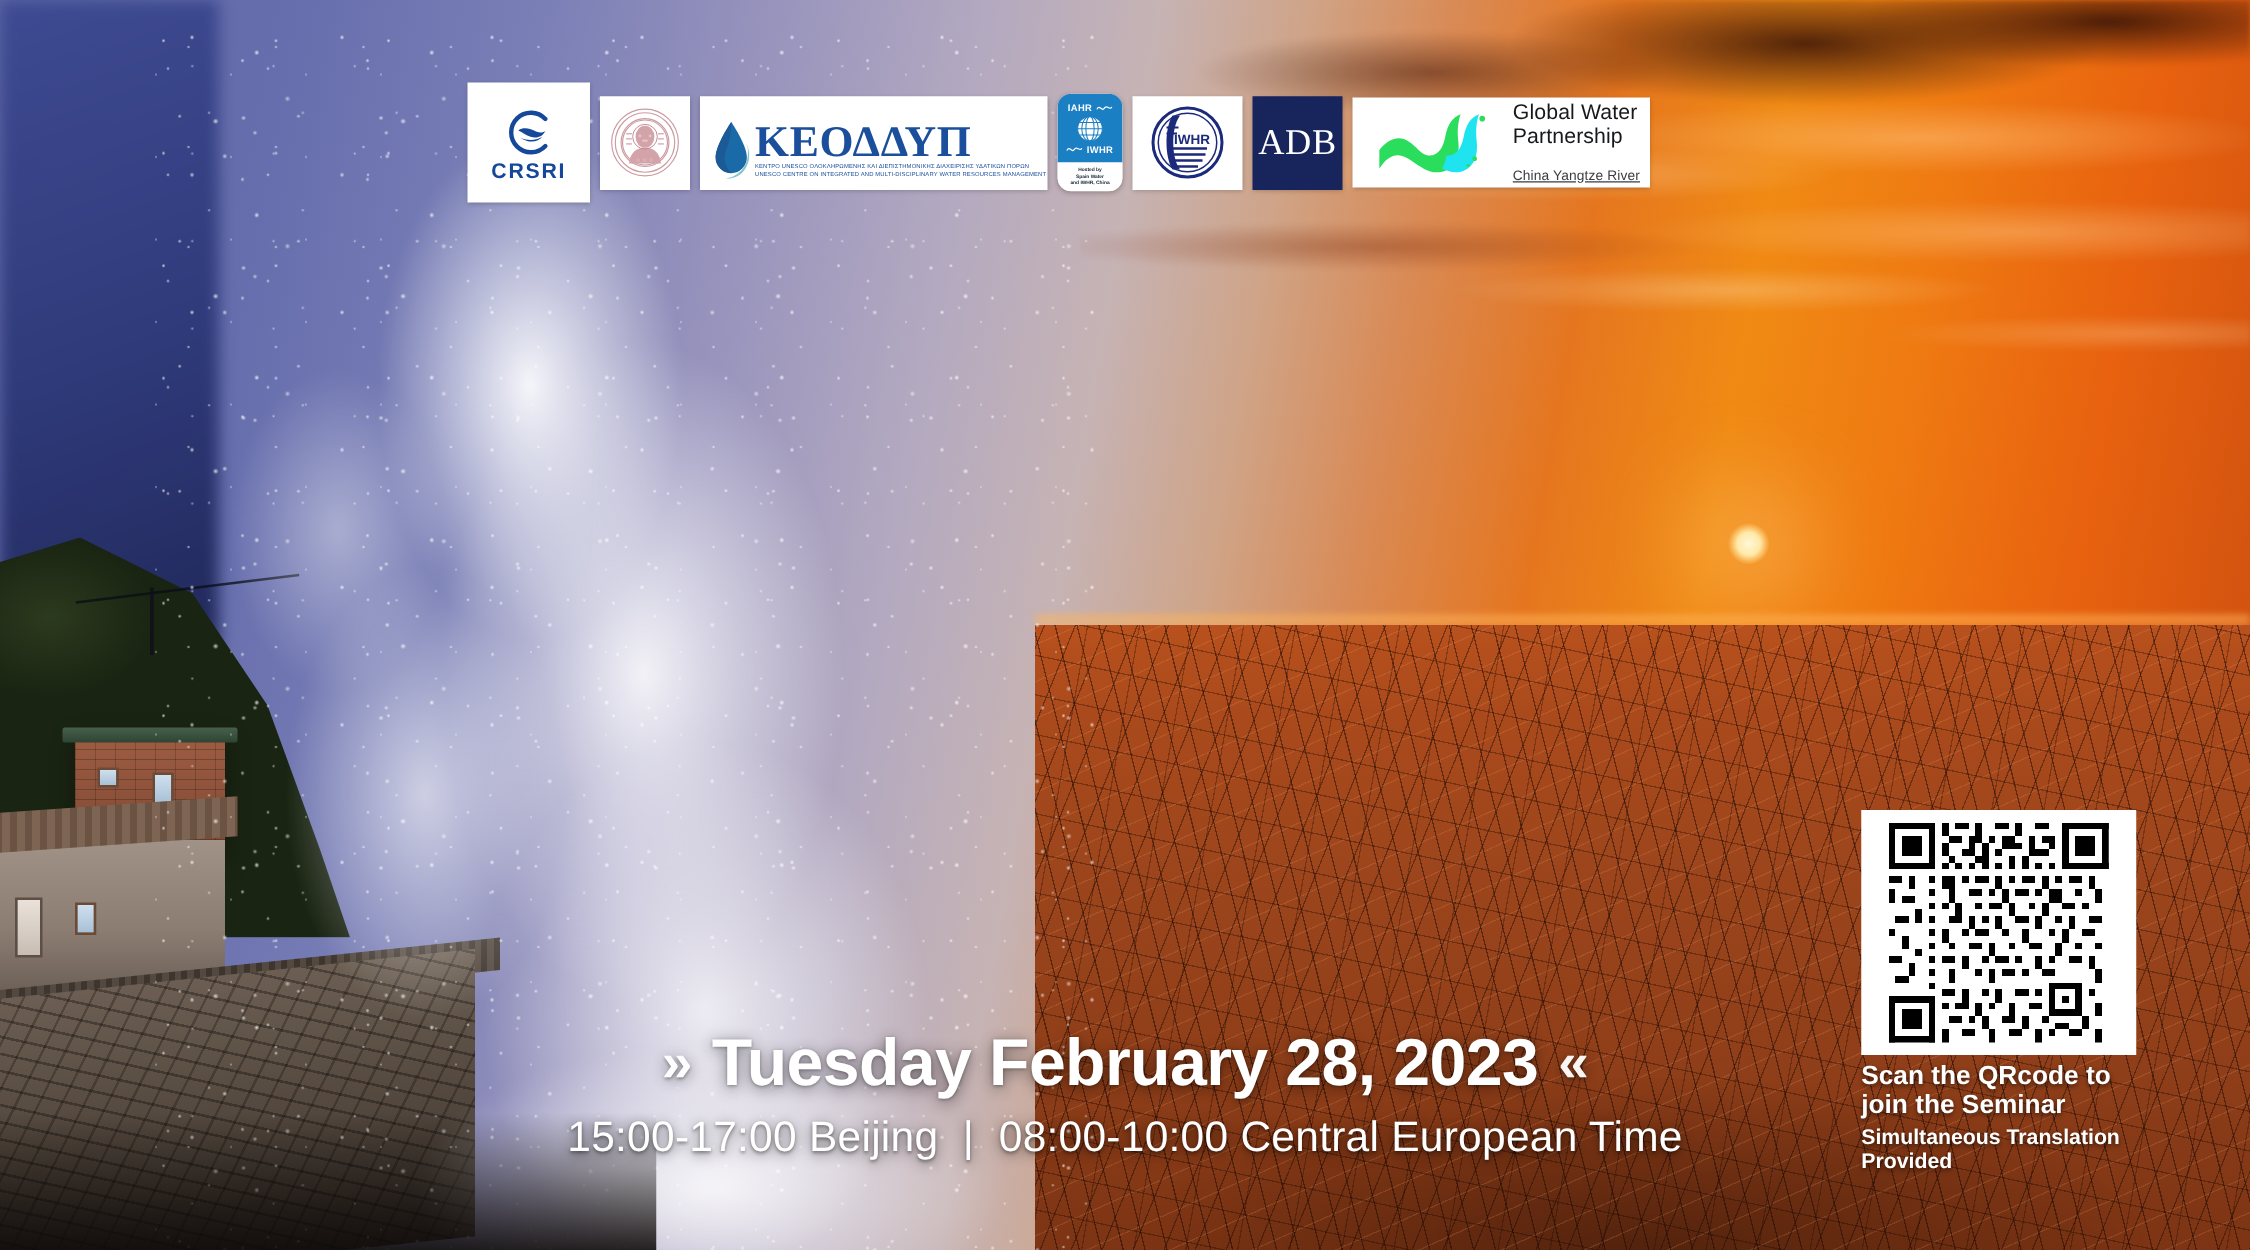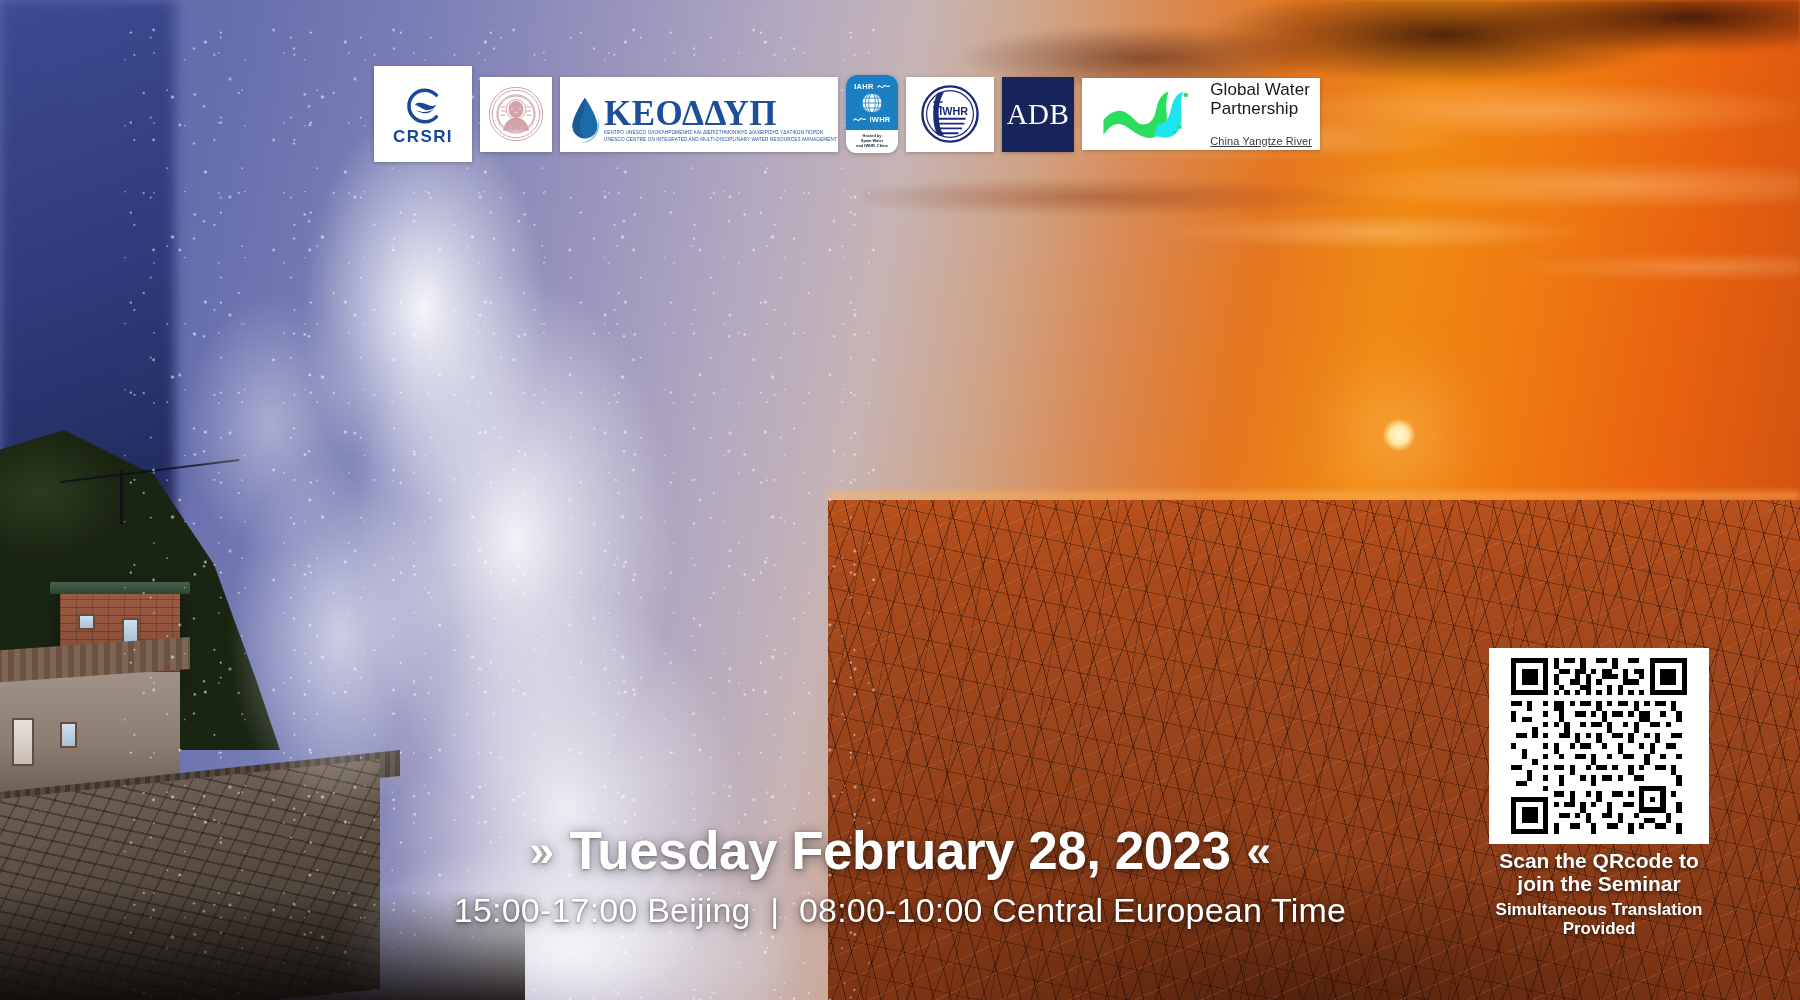--- a/index.html
+++ b/index.html
@@ -296,21 +296,21 @@
   .timeline{
     margin-top:10px;
     font-size:34px; font-weight:400; letter-spacing:.2px;
     text-shadow:0 2px 10px rgba(0,0,0,.55), 0 1px 3px rgba(0,0,0,.4);
   }
   .timeline .sep{ padding:0 10px; }
 
   
   .qrblock{
     position:absolute; left:1489px; top:648px; width:220px;
-    z-index:22; text-align:center;
+    z-index:22; text-align:left;
   }
   .qrbox{
     width:220px; height:196px; background:#fff;
     padding:10px; display:flex; align-items:center; justify-content:center;
   }
   .qrimg{ width:176px; height:176px; }
   .qr-cap1{
     margin-top:6px; color:#fff; font-size:21px; font-weight:700; line-height:1.08;
     text-shadow:0 2px 4px rgba(0,0,0,.6);
   }

